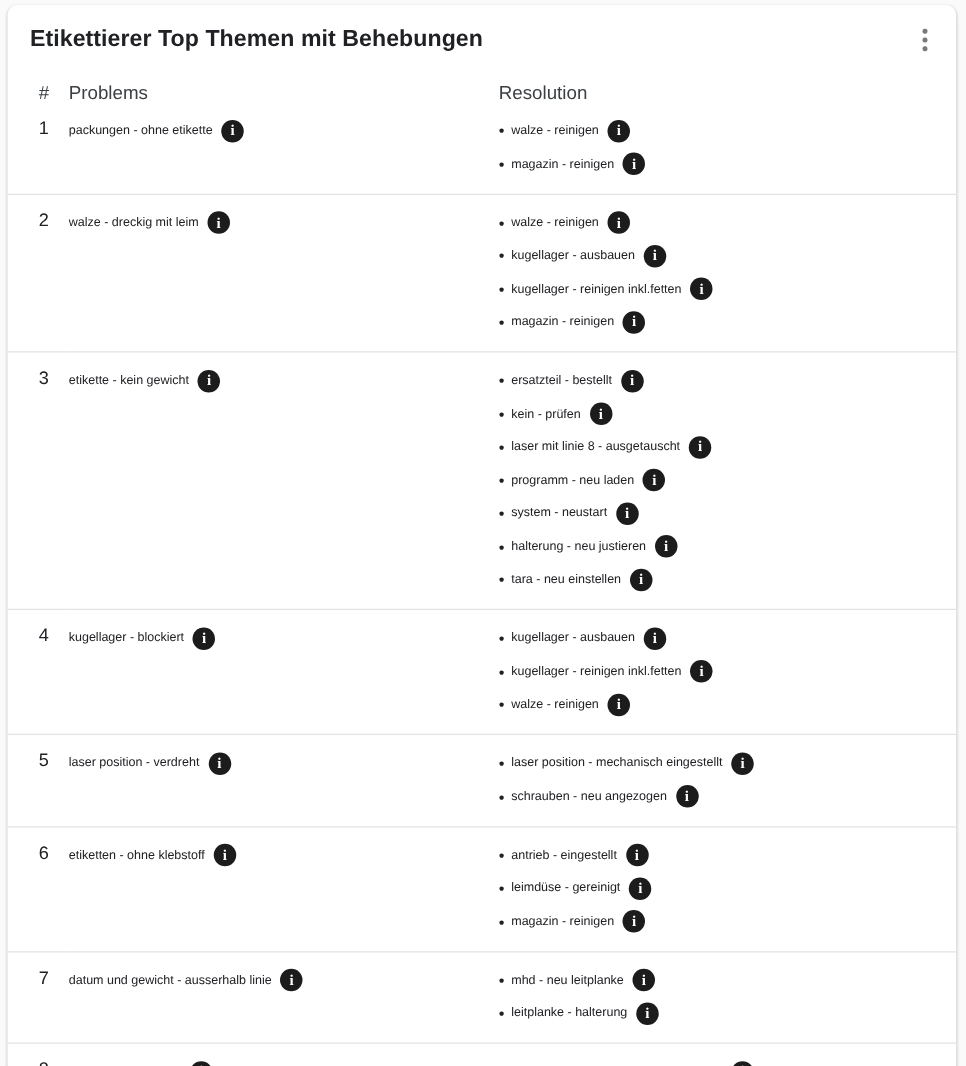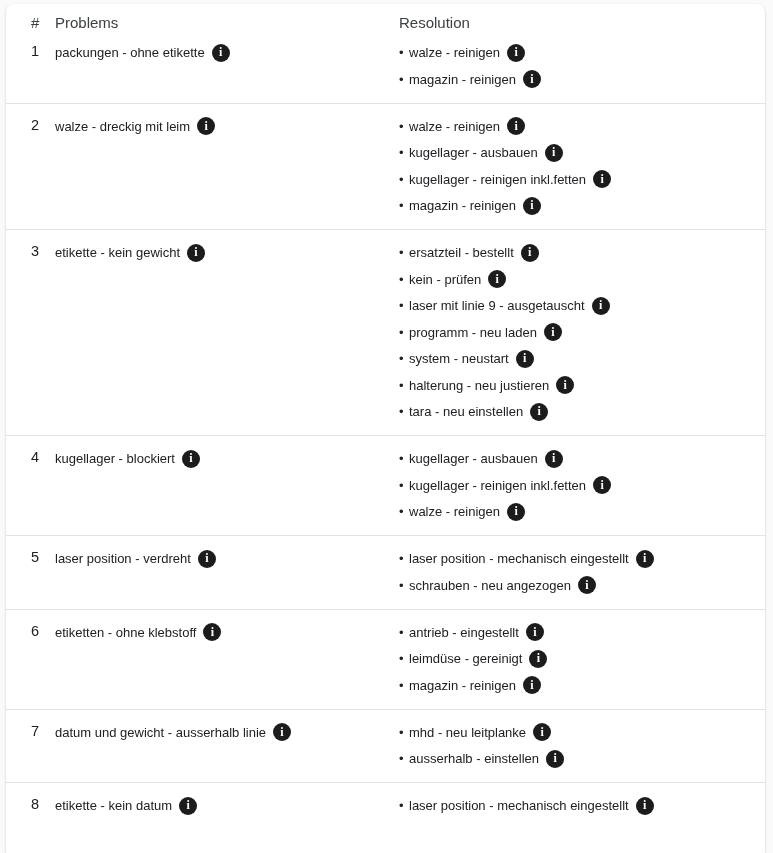--- a/index.html
+++ b/index.html
@@ -111,21 +111,21 @@
     width: 10px;
     flex: 0 0 10px;
     color: #202124;
     font-size: 13px;
     line-height: 19px;
     text-align: left;
   }
   .label {
     white-space: nowrap;
     color: #202124;
-    font-size: 13px;
+    font-size: 10px;
   }
   .info-icon {
     flex: 0 0 auto;
     display: inline-flex;
     align-items: center;
     justify-content: center;
     width: 18px;
     height: 18px;
     margin-left: 7px;
     border-radius: 50%;
@@ -146,20 +146,28 @@
   }
   #table-wrap {
     padding-top: 10px;
   }
 </style>
 </head>
 <body>
 
 <div id="card">
 
+  <div id="card-header">
+    <div id="title">Etikettierer Top Themen mit Behebungen</div>
+    <div id="menu-button">
+      <span class="dot"></span>
+      <span class="dot"></span>
+      <span class="dot"></span>
+    </div>
+  </div>
 
   <div id="table-wrap">
     <table class="main">
       <colgroup>
         <col class="c-num">
         <col class="c-prob">
         <col class="c-res">
       </colgroup>
       <thead>
         <tr>
@@ -262,21 +270,21 @@
                 </div>
                 <div class="item-line">
                   <span class="bullet">•</span>
                   <span class="label">kein - prüfen</span>
                   <span class="info-icon">
                     <span class="glyph">i</span>
                   </span>
                 </div>
                 <div class="item-line">
                   <span class="bullet">•</span>
-                  <span class="label">laser mit linie 9 - ausgetauscht</span>
+                  <span class="label">laser mit linie 8 - ausgetauscht</span>
                   <span class="info-icon">
                     <span class="glyph">i</span>
                   </span>
                 </div>
                 <div class="item-line">
                   <span class="bullet">•</span>
                   <span class="label">programm - neu laden</span>
                   <span class="info-icon">
                     <span class="glyph">i</span>
                   </span>
@@ -420,21 +428,21 @@
               <div class="res-list">
                 <div class="item-line">
                   <span class="bullet">•</span>
                   <span class="label">mhd - neu leitplanke</span>
                   <span class="info-icon">
                     <span class="glyph">i</span>
                   </span>
                 </div>
                 <div class="item-line">
                   <span class="bullet">•</span>
-                  <span class="label">ausserhalb - einstellen</span>
+                  <span class="label">leitplanke - halterung</span>
                   <span class="info-icon">
                     <span class="glyph">i</span>
                   </span>
                 </div>
               </div>
             </td>
           </tr>
           <tr class="datarow">
             <td class="cell-num">8</td>
             <td class="cell-prob">

